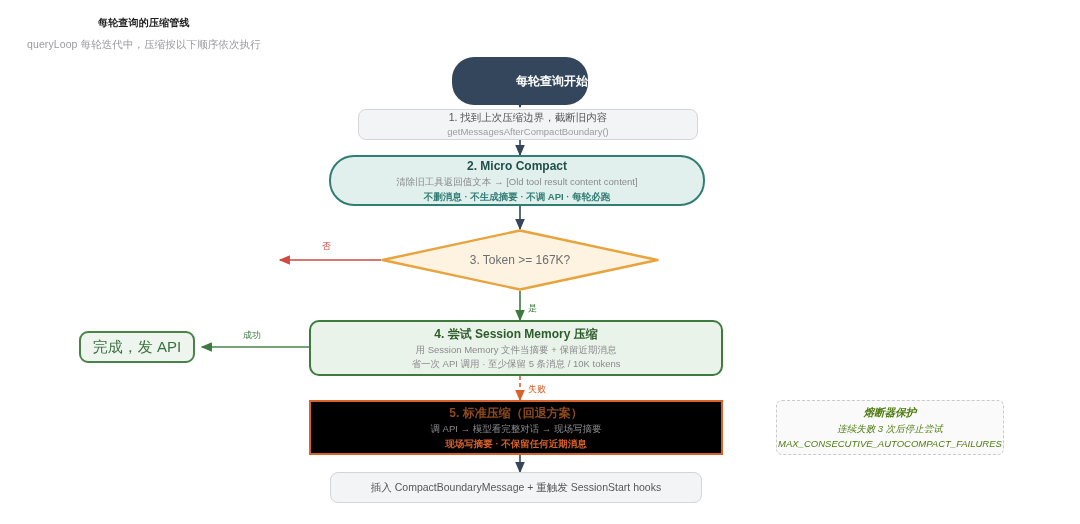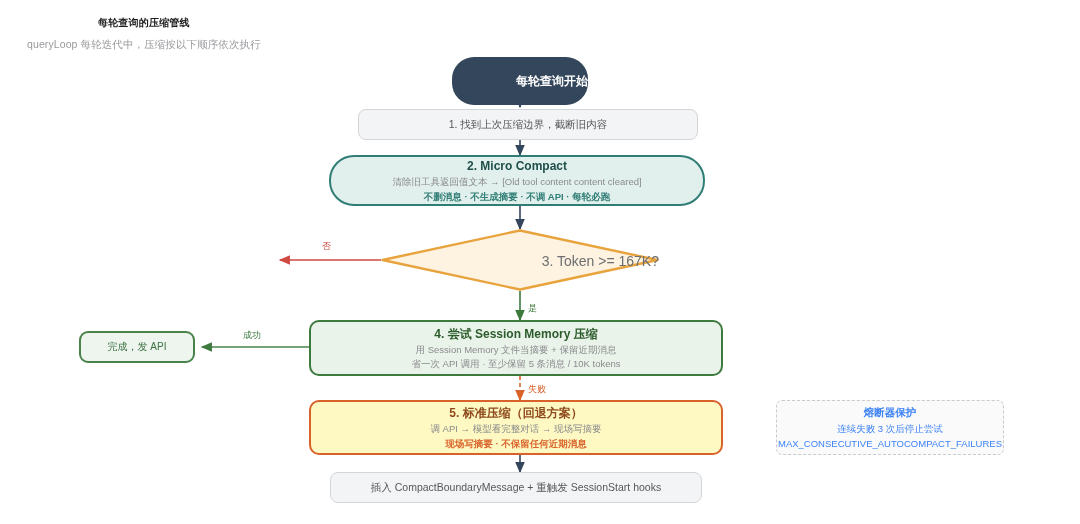--- a/index.html
+++ b/index.html
@@ -85,49 +85,50 @@
     background: #eaf3ea;
     border: 2px solid #3d7a3d;
     border-radius: 10px;
     color: #2c5c2c;
   }
   .green-sm {
     background: #eef5ee;
     border: 2px solid #4a834a;
     border-radius: 9px;
     color: #3b7040;
-    font-size: 10px;
+    font-size: 15px;
   }
 
   
   .orange {
-    background: #fef9c3;
+    background: #000000;
     border: 2px solid #d9622b;
-    border-radius: 10px;
+    border-radius: 0;
     color: #8e4a1c;
   }
   .orange .t-em { color: #d9622b; }
 
   
   .note {
     background: #fafafa;
     border: 1px dashed #c9cacd;
     border-radius: 6px;
-    color: #3b82f6;
+    color: #4d7c0f;
+    font-style: italic;
   }
   .note .n-title { font-size: 10.5px; font-weight: bold; line-height: 1.6; }
   .note .n-line  { font-size: 9.5px; line-height: 1.6; }
 
   
   .diamond-wrap { position: absolute; }
   .diamond-label {
     position: absolute;
     width: 100%;
-    text-align: right;
-    font-size: 14px;
+    text-align: center;
+    font-size: 12px;
     color: #6d6e71;
   }
 
   
   .edge-label {
     position: absolute;
     font-size: 9px;
     white-space: nowrap;
   }
   .lbl-no   { color: #cf4a42; }
@@ -189,25 +190,26 @@
   <div class="edge-label lbl-yes" style="left:528px; top:302px;">是</div>
   <div class="edge-label lbl-ok" style="left:243px; top:329px;">成功</div>
   <div class="edge-label lbl-fail" style="left:528px; top:383px;">失败</div>
 
   <div class="node pill" style="left:452px; top:57px; width:136px; height:48px;align-items:flex-end;">
     <span>每轮查询开始</span>
   </div>
 
   <div class="node gray" style="left:350px; top:109px; width:340px; height:31px;margin-left:8px;">
     <span class="t1">1. 找到上次压缩边界，截断旧内容</span>
+    <span class="t-sub">getMessagesAfterCompactBoundary()</span>
   </div>
 
   <div class="node teal" style="left:329px; top:155px; width:376px; height:51px;border-radius:25px;">
     <span class="t-title">2. Micro Compact</span>
-    <span class="t-sub">清除旧工具返回值文本 → [Old tool content content cleared]</span>
+    <span class="t-sub">清除旧工具返回值文本 → [Old tool result content content]</span>
     <span class="t-em">不删消息 · 不生成摘要 · 不调 API · 每轮必跑</span>
   </div>
 
   <div class="diamond-wrap" style="left:381px; top:229px; width:278px; height:62px;">
     <svg width="278" height="62" viewBox="0 0 278 62">
       <polygon points="139,1.5 276.5,31 139,60.5 1.5,31" fill="#fdf3e0" stroke="#e8a33d" stroke-width="2.4" stroke-linejoin="round"></polygon>
     </svg>
     <div class="diamond-label" style="top:24px;">3. Token &gt;= 167K?</div>
   </div>
 

